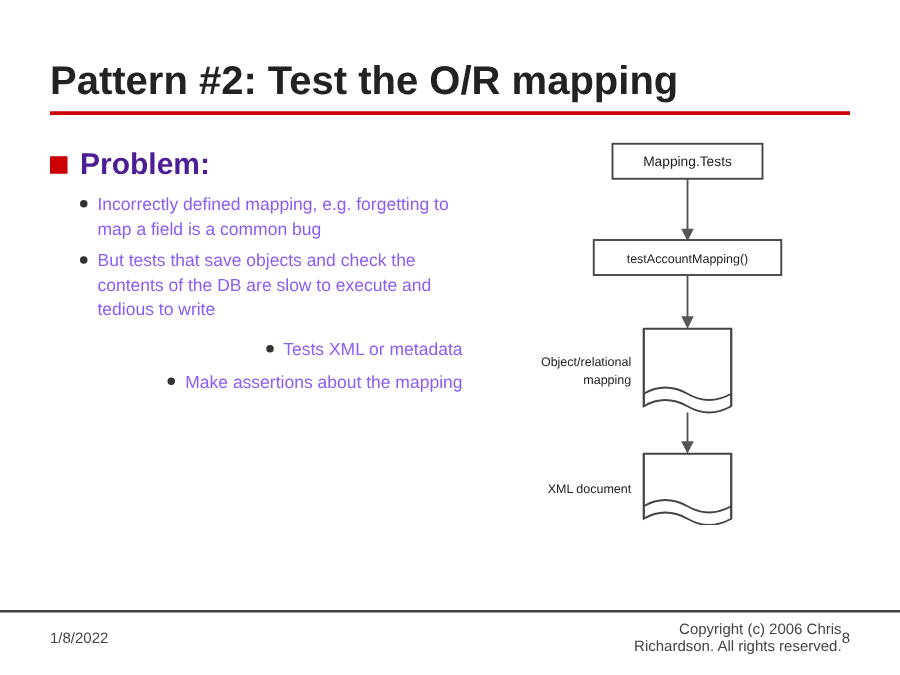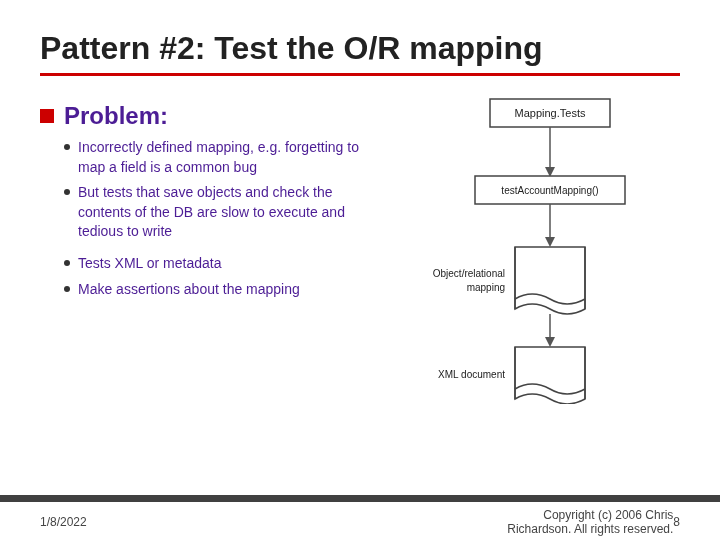--- a/index.html
+++ b/index.html
@@ -10,21 +10,21 @@
       background: #fff;
       font-family: 'Times New Roman', Times, serif;
       overflow: hidden;
       position: relative;
     }
 
     .slide {
       width: 720px;
       height: 540px;
       background: #fff;
-      padding: 30px 40px 20px 40px;
+      padding: 46px 40px 20px 40px;
       position: relative;
     }
 
     .title {
       font-size: 32px;
       font-weight: bold;
       color: #222;
       margin-bottom: 6px;
       font-family: Arial, sans-serif;
     }
@@ -80,23 +80,24 @@
     .sub-bullets {
       margin-left: 24px;
       margin-bottom: 12px;
     }
 
     .sub-bullet {
       display: flex;
       align-items: flex-start;
       margin-bottom: 6px;
       font-size: 14px;
-      color: #4c1d95;
+      color: #8b5cf6;
       font-family: Arial, sans-serif;
       line-height: 1.4;
+      justify-content: flex-end;
     }
 
     .sub-bullet-dot {
       display: inline-block;
       width: 6px;
       height: 6px;
       background: #333;
       border-radius: 50%;
       margin-right: 8px;
       margin-top: 6px;
@@ -109,31 +110,31 @@
       margin-top: 0px;
     }
 
     .diagram svg {
       width: 270px;
       height: 310px;
     }
 
     .footer {
       position: absolute;
-      bottom: 4px;
+      bottom: 16px;
       left: 0;
       right: 0;
       display: flex;
       justify-content: space-between;
       align-items: center;
       padding: 0 40px;
       font-size: 12px;
       font-family: Arial, sans-serif;
       color: #444;
-      border-top: 7px solid #404040;
+      border-top: 2px solid #404040;
       padding-top: 6px;
     }
 
     .footer-center {
       text-align: right;
       flex: 1;
     }
   </style>
 </head>
 <body>

